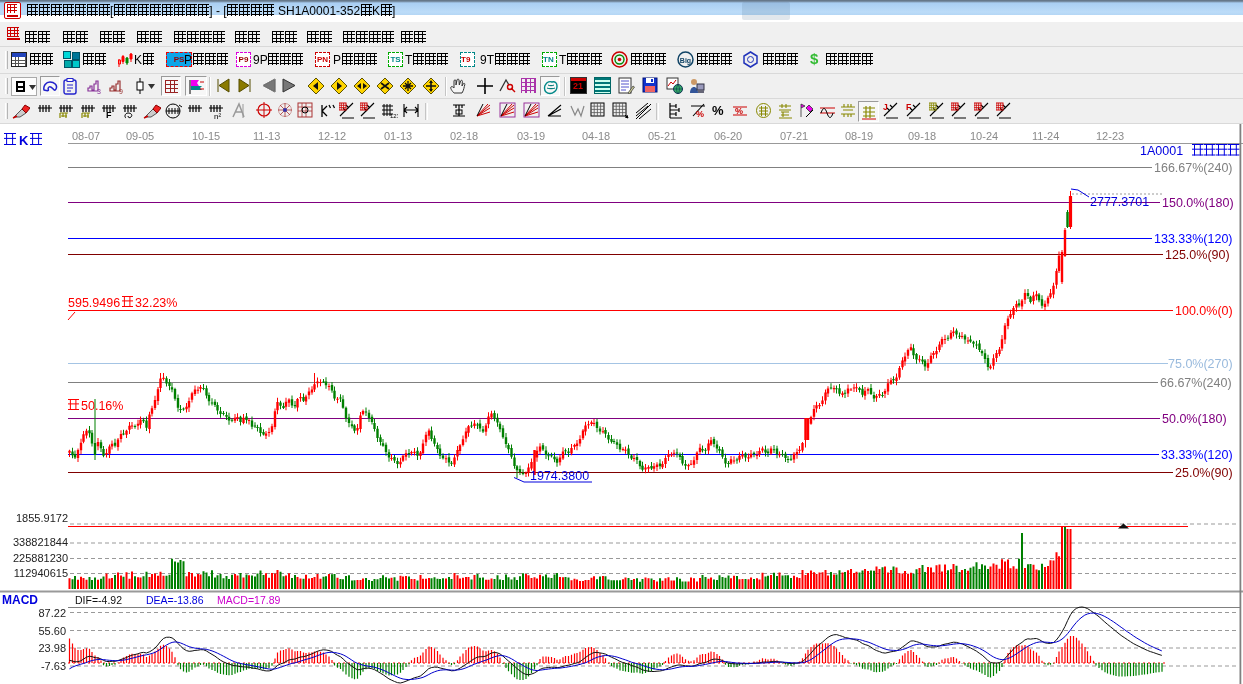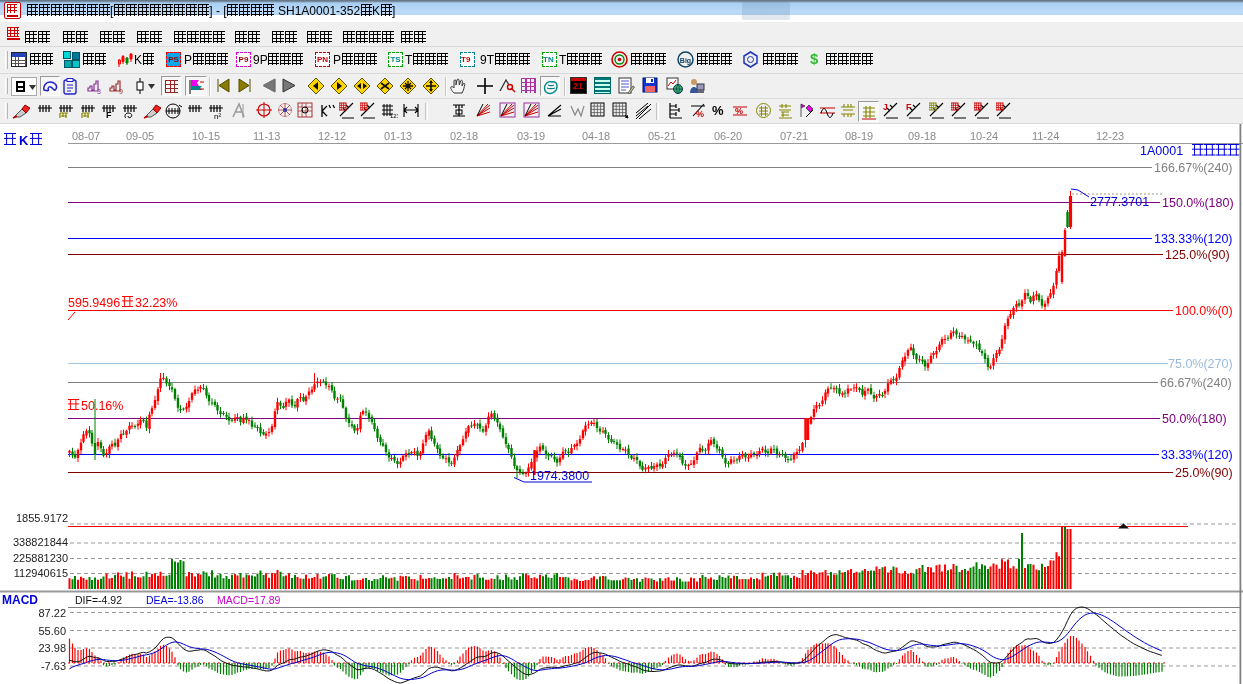--- a/index.html
+++ b/index.html
@@ -50,21 +50,21 @@
 <span class="abs" style="left:9px;top:9px;width:8px;height:8px;background:#00c8c8;border:1px solid #056"></span>
     </span>
     <div class="lbl" style="left:82px;top:6px"><i class="c"></i><i class="c"></i></div>
     <svg class="ic" style="left:117px;top:4px" width="16" height="18">
       <path d="M2 8v8M1.5 9h2v4h-2z" stroke="#f00" fill="#fff"></path>
       <path d="M6 4v9M5 5.5h2v5h-2z" stroke="#f00" fill="#f00"></path>
       <path d="M10 6v8M9 7h2v5h-2z" stroke="#080" fill="#080"></path>
       <path d="M14 2v9M13 3h2v5h-2z" stroke="#f00" fill="#f00"></path>
     </svg>
     <div class="lbl" style="left:134px;top:6px">K<i class="c"></i></div>
-    <span class="ic" style="left:166px;top:5px;width:15px;height:15px;border:1px dashed #e00;background:#0ea5e9;color:#900;font-size:8px;font-weight:bold;text-align:center;line-height:13px;font-family:Liberation Sans">PS</span>
+    <span class="ic" style="left:166px;top:5px;width:26px;height:15px;border:1px dashed #e00;background:#0ea5e9;color:#900;font-size:8px;font-weight:bold;text-align:center;line-height:13px;font-family:Liberation Sans">PS</span>
     <div class="lbl" style="left:184px;top:6px">P<i class="c"></i><i class="c"></i><i class="c"></i></div>
     <span class="ic" style="left:236px;top:5px;width:15px;height:15px;border:1px dashed #d0d;background:#fff;color:#900;font-size:8px;font-weight:bold;text-align:center;line-height:13px;font-family:Liberation Sans">P9</span>
     <div class="lbl" style="left:253px;top:6px">9P<i class="c"></i><i class="c"></i><i class="c"></i></div>
     <span class="ic" style="left:315px;top:5px;width:15px;height:15px;border:1px dashed #c00;background:#fff;color:#c00;font-size:8px;font-weight:bold;text-align:center;line-height:13px;font-family:Liberation Sans">PN</span>
     <div class="lbl" style="left:333px;top:6px">P<i class="c"></i><i class="c"></i><i class="c"></i></div>
     <span class="ic" style="left:388px;top:5px;width:15px;height:15px;border:1px dashed #0a0;background:#fff;color:#088;font-size:8px;font-weight:bold;text-align:center;line-height:13px;font-family:Liberation Sans">TS</span>
     <div class="lbl" style="left:405px;top:6px">T<i class="c"></i><i class="c"></i><i class="c"></i></div>
     <span class="ic" style="left:460px;top:5px;width:15px;height:15px;border:1px dashed #088;background:#fff;color:#c00;font-size:8px;font-weight:bold;text-align:left;line-height:13px;font-family:Liberation Sans">T9</span>
     <div class="lbl" style="left:480px;top:6px">9T<i class="c"></i><i class="c"></i><i class="c"></i></div>
     <span class="ic" style="left:542px;top:5px;width:15px;height:15px;border:1px dashed #0a0;background:#fff;color:#088;font-size:8px;font-weight:bold;text-align:left;line-height:13px;font-family:Liberation Sans">TN</span>

